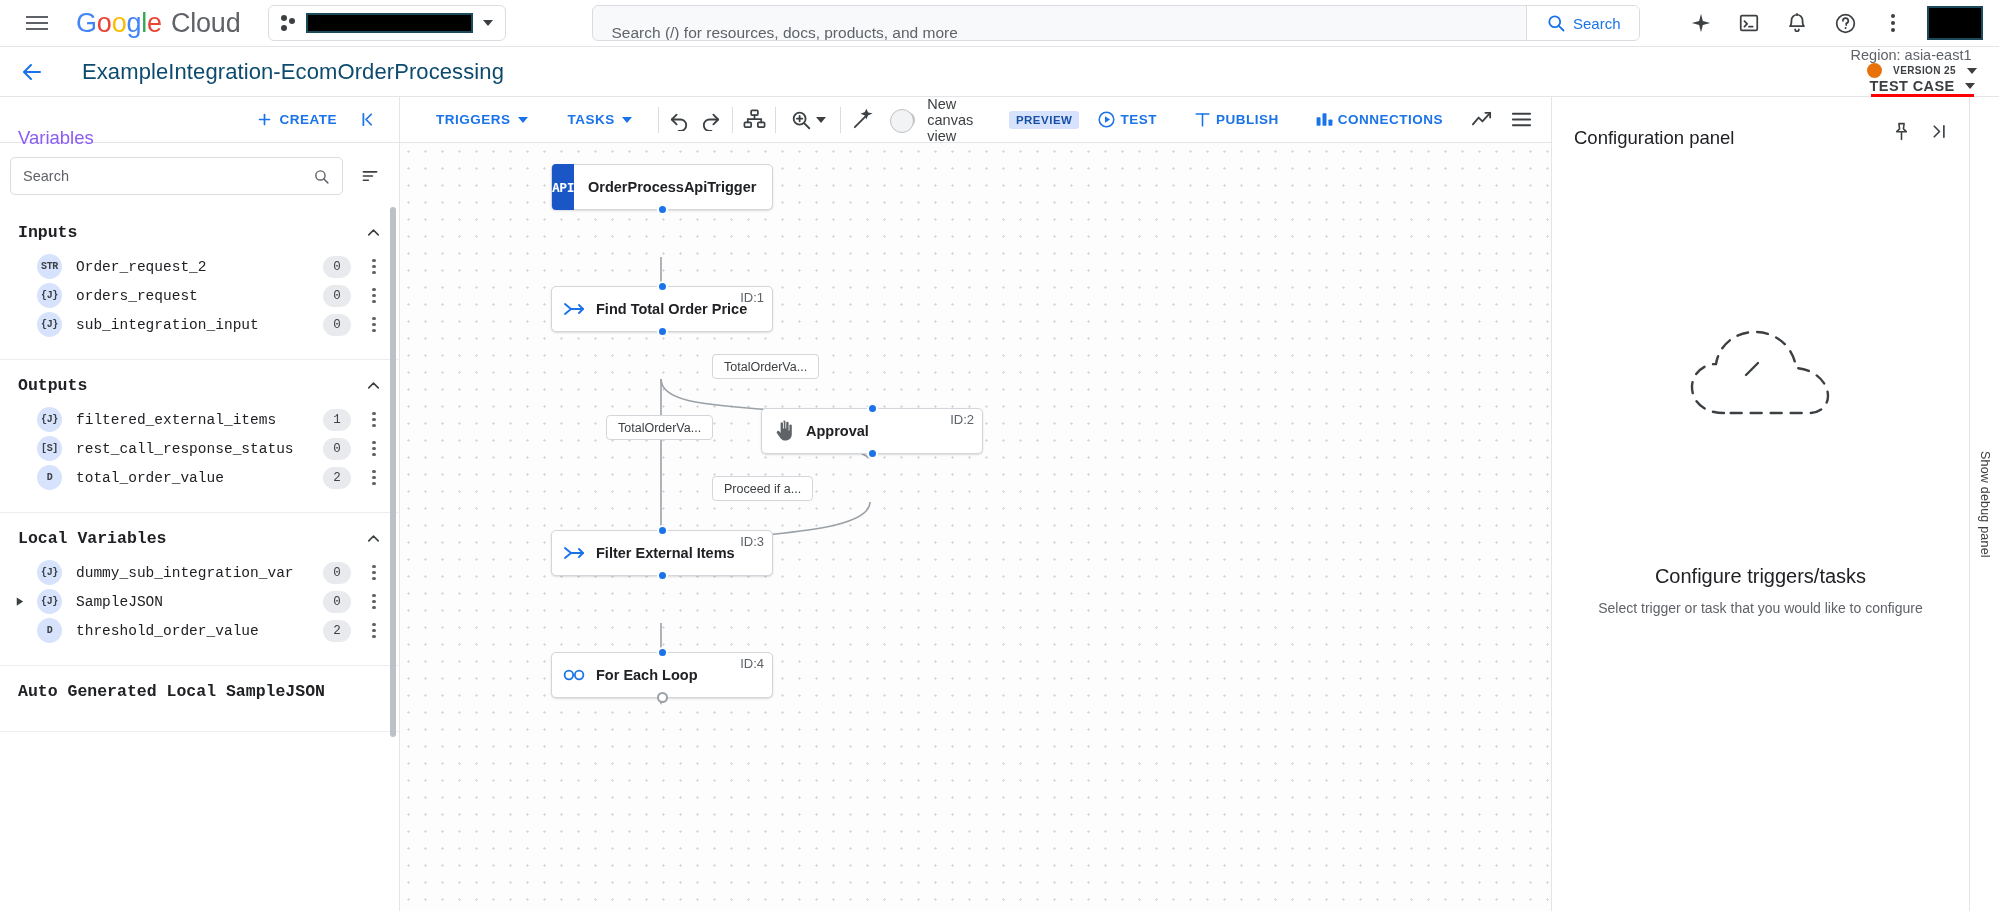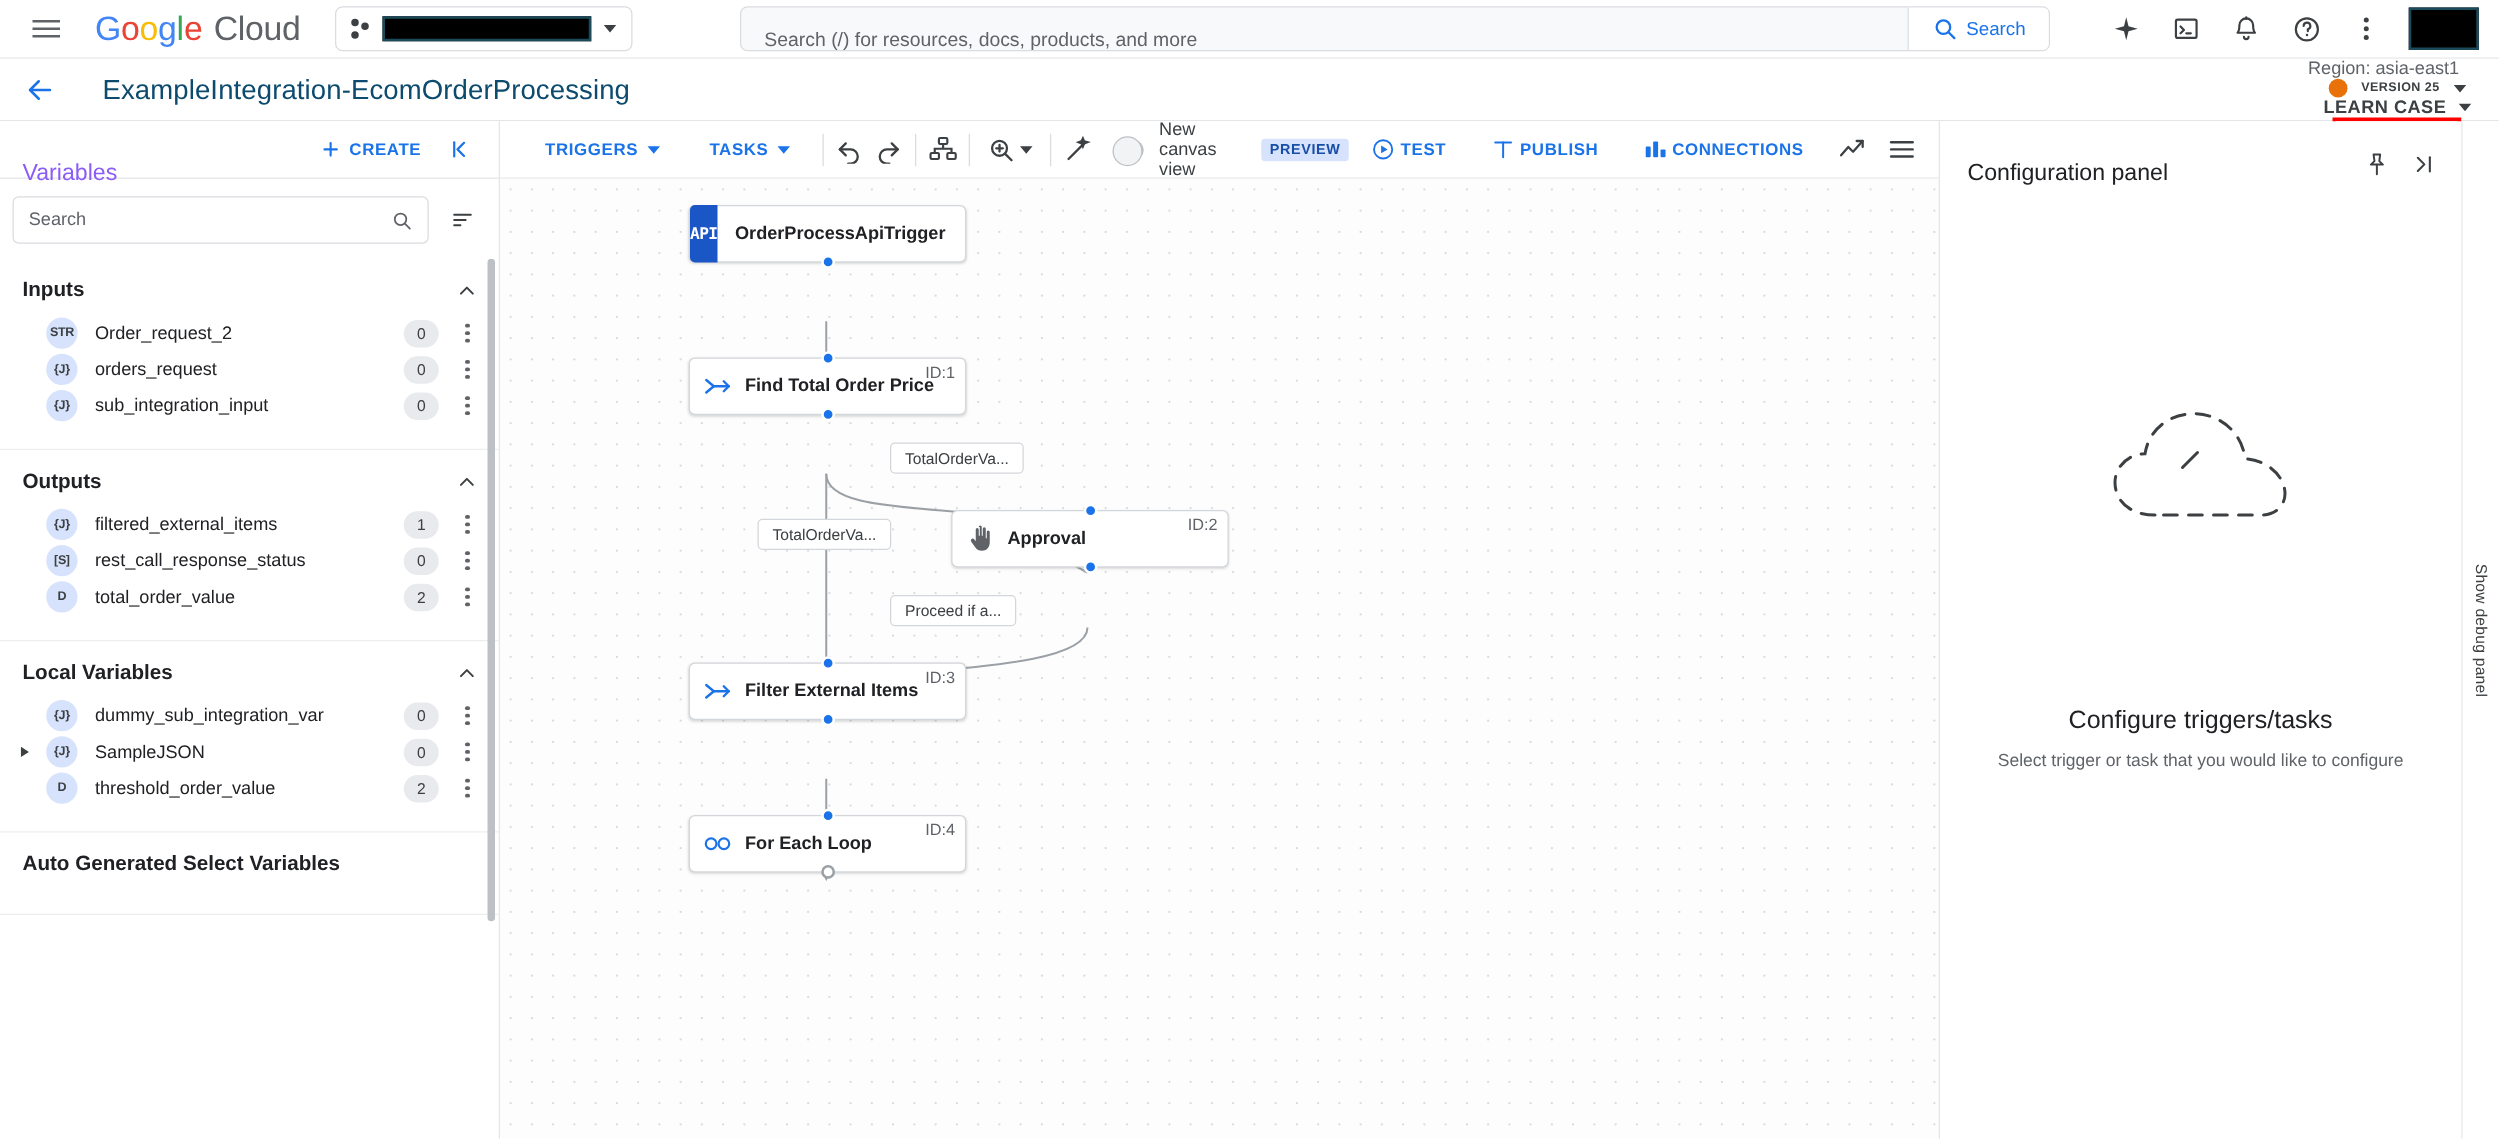--- a/index.html
+++ b/index.html
@@ -99,21 +99,21 @@
   .varhead h2 { font-size:18.5px; font-weight:400; color:#8b5cf6;margin-top:37px;}
   .create-btn { margin-left:auto; display:flex;align-items:center;gap:6px; color:#1a73e8;font-size:13.5px;font-weight:600;letter-spacing:.5px;cursor:pointer;}
   .collapse-btn { width:32px;height:32px;display:flex;align-items:center;justify-content:center;margin-left:16px;cursor:pointer;color:#1a73e8;}
 
   .searchrow { display:flex; align-items:center; padding: 14px 14px 12px 10px; gap: 12px;}
   .var-search { flex:1; height:38px; border:1px solid #dadce0; border-radius:5px; display:flex;align-items:center; padding: 0 12px; }
   .var-search input { flex:1;border:none;outline:none;font-size:14.5px;color:#3c4043; background:transparent; font-family:"Liberation Sans",sans-serif;}
   .var-search input::placeholder { color:#5f6368; }
   .sort-btn { width:30px;height:30px;display:flex;align-items:center;justify-content:center;cursor:pointer;color:#3c4043;}
 
-  .varscroll { flex:1; overflow:hidden; position:relative; }
+  .varscroll { flex:1; overflow:hidden; position:relative;font-family:Liberation Mono, monospace; }
   .vargroup { border-bottom:1px solid #eceef0; padding-bottom: 20px; }
   .vargroup:last-child{border-bottom:none;}
   .grouphead { display:flex;align-items:center; padding: 16px 16px 10px 18px; }
   .grouphead h3 { font-size:16.5px; font-weight:700; color:#202124;}
   .chev { margin-left:auto; color:#3c4043; cursor:pointer; display:flex;align-items:center;}
   .varitem { display:flex; align-items:center; height: 29px; padding-left: 10px; padding-right: 14px; }
   .twisty { width:18px;height:18px;display:flex;align-items:center;justify-content:center; color:#3c4043; }
   .badge {
     width:25px;height:25px;border-radius:50%;background:#d7e3fc;
     display:flex;align-items:center;justify-content:center;
@@ -271,21 +271,21 @@
     <div class="title-right">
       <div class="region-txt">Region: asia-east1</div>
       <div class="vsep"></div>
       <div class="version-grp">
         <span class="version-dot"></span>
         <span class="version-lbl">VERSION 25</span>
         <span class="caret-dn"></span>
       </div>
       <div class="vsep"></div>
       <div class="tc-grp">
-        <span class="tc-lbl">LEARN CASE</span>
+        <span class="tc-lbl">TEST CASE</span>
         <span class="caret-dn"></span>
       </div>
       <div class="vsep"></div>
       <div class="hl-box">
         <div class="icon-btn">
           <svg width="25" height="25" viewBox="0 0 24 24" fill="#202124">
               <path d="M19.14 12.94a7.5 7.5 0 0 0 0-1.88l2.03-1.58a.5.5 0 0 0 .12-.64l-1.92-3.32a.5.5 0 0 0-.6-.22l-2.39.96a7.3 7.3 0 0 0-1.62-.94l-.36-2.54a.5.5 0 0 0-.5-.42h-3.84a.5.5 0 0 0-.5.42l-.36 2.54c-.58.24-1.12.56-1.62.94l-2.39-.96a.5.5 0 0 0-.6.22L2.67 8.84a.5.5 0 0 0 .12.64l2.03 1.58a7.5 7.5 0 0 0 0 1.88l-2.03 1.58a.5.5 0 0 0-.12.64l1.92 3.32c.12.22.38.3.6.22l2.39-.96c.5.38 1.04.7 1.62.94l.36 2.54c.04.24.25.42.5.42h3.84c.25 0 .46-.18.5-.42l.36-2.54c.58-.24 1.12-.56 1.62-.94l2.39.96c.22.08.48 0 .6-.22l1.92-3.32a.5.5 0 0 0-.12-.64l-2.03-1.58ZM12 15.6A3.6 3.6 0 1 1 12 8.4a3.6 3.6 0 0 1 0 7.2Z"></path>
             </svg>
         </div>
         <div class="vsep"></div>
@@ -483,21 +483,21 @@
             <span class="vkebab">
                 <i></i>
                 <i></i>
                 <i></i>
               </span>
           </div>
         </div>
 
         <div class="vargroup">
           <div class="grouphead">
-            <h3>Auto Generated Select Variables</h3>
+            <h3>Auto Generated Local SampleJSON</h3>
           </div>
         </div>
 
         <div class="scrollbar-track">
           <div class="scrollbar-thumb"></div>
         </div>
       </div>
     </div>
 
     <div class="canvasarea">

